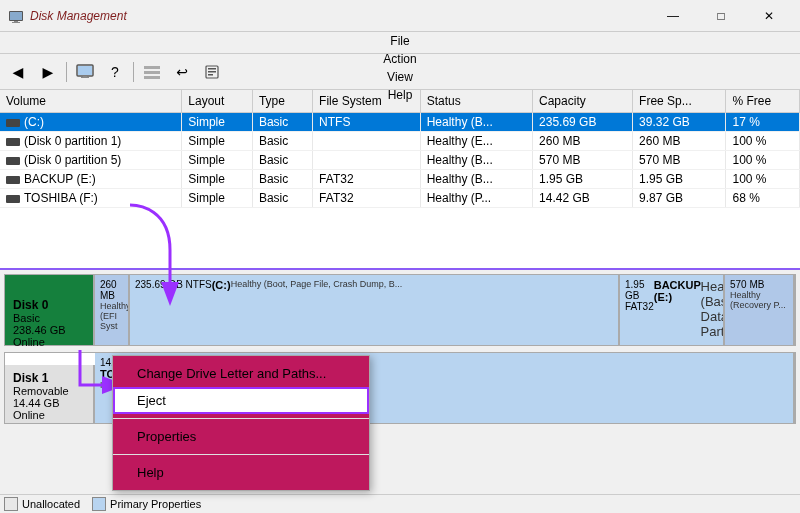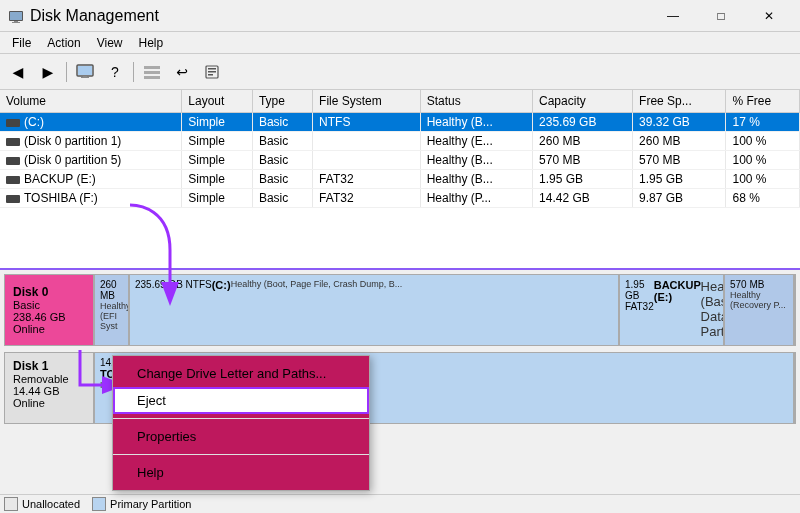--- a/index.html
+++ b/index.html
@@ -22,22 +22,23 @@
       border-bottom: 1px solid #ccc;
       user-select: none;
     }
     .title-bar-icon {
       width: 16px;
       height: 16px;
       margin-right: 6px;
     }
     .title-bar-title {
       flex: 1;
-      font-size: 16px;
-      color: #000000;
+      font-size: 12px;
+      color: #7f1d1d;
+      font-style: italic;
     }
     .title-bar-controls {
       display: flex;
       gap: 2px;
     }
     .title-btn {
       width: 46px;
       height: 32px;
       border: none;
       background: transparent;
@@ -49,20 +50,21 @@
     }
 
     
     .menu-bar {
       background: #f0f0f0;
       height: 22px;
       display: flex;
       align-items: center;
       padding: 0 4px;
       border-bottom: 1px solid #ccc;
+      flex-direction: column;
     }
     .menu-item {
       padding: 2px 8px;
       cursor: pointer;
       font-size: 12px;
     }
 
     
     .toolbar {
       background: #f0f0f0;
@@ -315,21 +317,21 @@
           <td>68 %</td>
         </tr>
       </tbody>
   </table>
 </div>
 
 <div class="bottom-section">
   <div class="disk-area-wrapper" id="disk-area">
 
   <div style="display: flex; height: 72px; border: 1px solid rgb(170, 170, 170); background: white; margin-bottom: 2px;">
-        <div style="width: 90px; min-width: 90px; background: #ec4899; border-right: 2px solid rgb(170, 170, 170); padding: 16px 8px; font-size: 11px; display: flex; flex-direction: column; justify-content: center;">
+        <div style="width: 90px; min-width: 90px; background: #15803d; border-right: 2px solid rgb(170, 170, 170); padding: 23px 8px; font-size: 11px; display: flex; flex-direction: column;">
           <span style="font-weight:bold;font-size:12px;">Disk 0</span>
     <span>Basic</span>
     <span>238.46 GB</span>
     <span>Online</span>
         </div>
         <div style="display: flex; flex: 1 1 0%; overflow: hidden;">
           <div style="width: 5%; border-right: 2px solid rgb(170, 170, 170); padding: 4px 5px; font-size: 10px; background: rgb(176, 200, 232); overflow: hidden; display: flex; flex-direction: column; justify-content: flex-start;">
             <span style="font-size:10px;">260 MB</span>
             <span style="font-size:9px;color:#333;">Healthy (EFI Syst</span>
           </div>
@@ -343,21 +345,21 @@
             <span style="font-weight:bold;font-size:11px;">BACKUP  (E:)</span>
             <span style="font-size:13px;color:#333;">Healthy (Basic Data Part...</span>
           </div>
           <div style="width: 10%; border-right: 2px solid rgb(170, 170, 170); padding: 4px 5px; font-size: 10px; background: rgb(176, 200, 232); overflow: hidden; display: flex; flex-direction: column; justify-content: flex-start;">
             <span style="font-size:10px;">570 MB</span>
             <span style="font-size:9px;color:#333;">Healthy (Recovery P...</span>
           </div>
         </div>
       </div>
       <div style="display: flex; height: 72px; border: 1px solid rgb(170, 170, 170); background: white; margin-bottom: 2px;">
-        <div style="width: 90px; min-width: 90px; background: rgb(224, 224, 224); border-right: 2px solid rgb(170, 170, 170); padding: 6px 8px; font-size: 11px; display: flex; flex-direction: column;">
+        <div style="width: 90px; min-width: 90px; background: rgb(224, 224, 224); border-right: 2px solid rgb(170, 170, 170); padding: 6px 8px; font-size: 11px; display: flex; flex-direction: column; margin-top: 12px;">
           <span style="font-weight:bold;font-size:12px;">Disk 1</span>
     <span>Removable</span>
     <span>14.44 GB</span>
     <span>Online</span>
         </div>
         <div style="display: flex; flex: 1 1 0%; overflow: hidden;">
           <div style="width: 100%; border-right: 2px solid rgb(170, 170, 170); padding: 4px 5px; font-size: 10px; background: rgb(184, 212, 240); overflow: hidden; display: flex; flex-direction: column; justify-content: flex-start;">
             <span style="font-size:10px;">14.42 GB FAT32</span>
             <span style="font-weight:bold;font-size:11px;">TOSHIBA (F:)</span>
             <span style="font-size:9px;color:#333;">Healthy (Active, Primary Partition)</span>
@@ -366,21 +368,21 @@
       </div>
     </div>
 
   <div class="legend-area">
     <div class="legend-item">
       <div class="legend-color" style="background:#e8e8e8;"></div>
       <span>Unallocated</span>
     </div>
     <div class="legend-item">
       <div class="legend-color" style="background:#b8d4f0;"></div>
-      <span>Primary Partition</span>
+      <span>Primary Properties</span>
     </div>
   </div>
 </div>
 
 <div class="context-menu" id="context-menu">
   <div class="context-menu-item">Change Drive Letter and Paths...</div>
   <div class="context-menu-item highlighted">Eject</div>
   <div class="context-menu-separator"></div>
   <div class="context-menu-item">Properties</div>
   <div class="context-menu-separator"></div>

